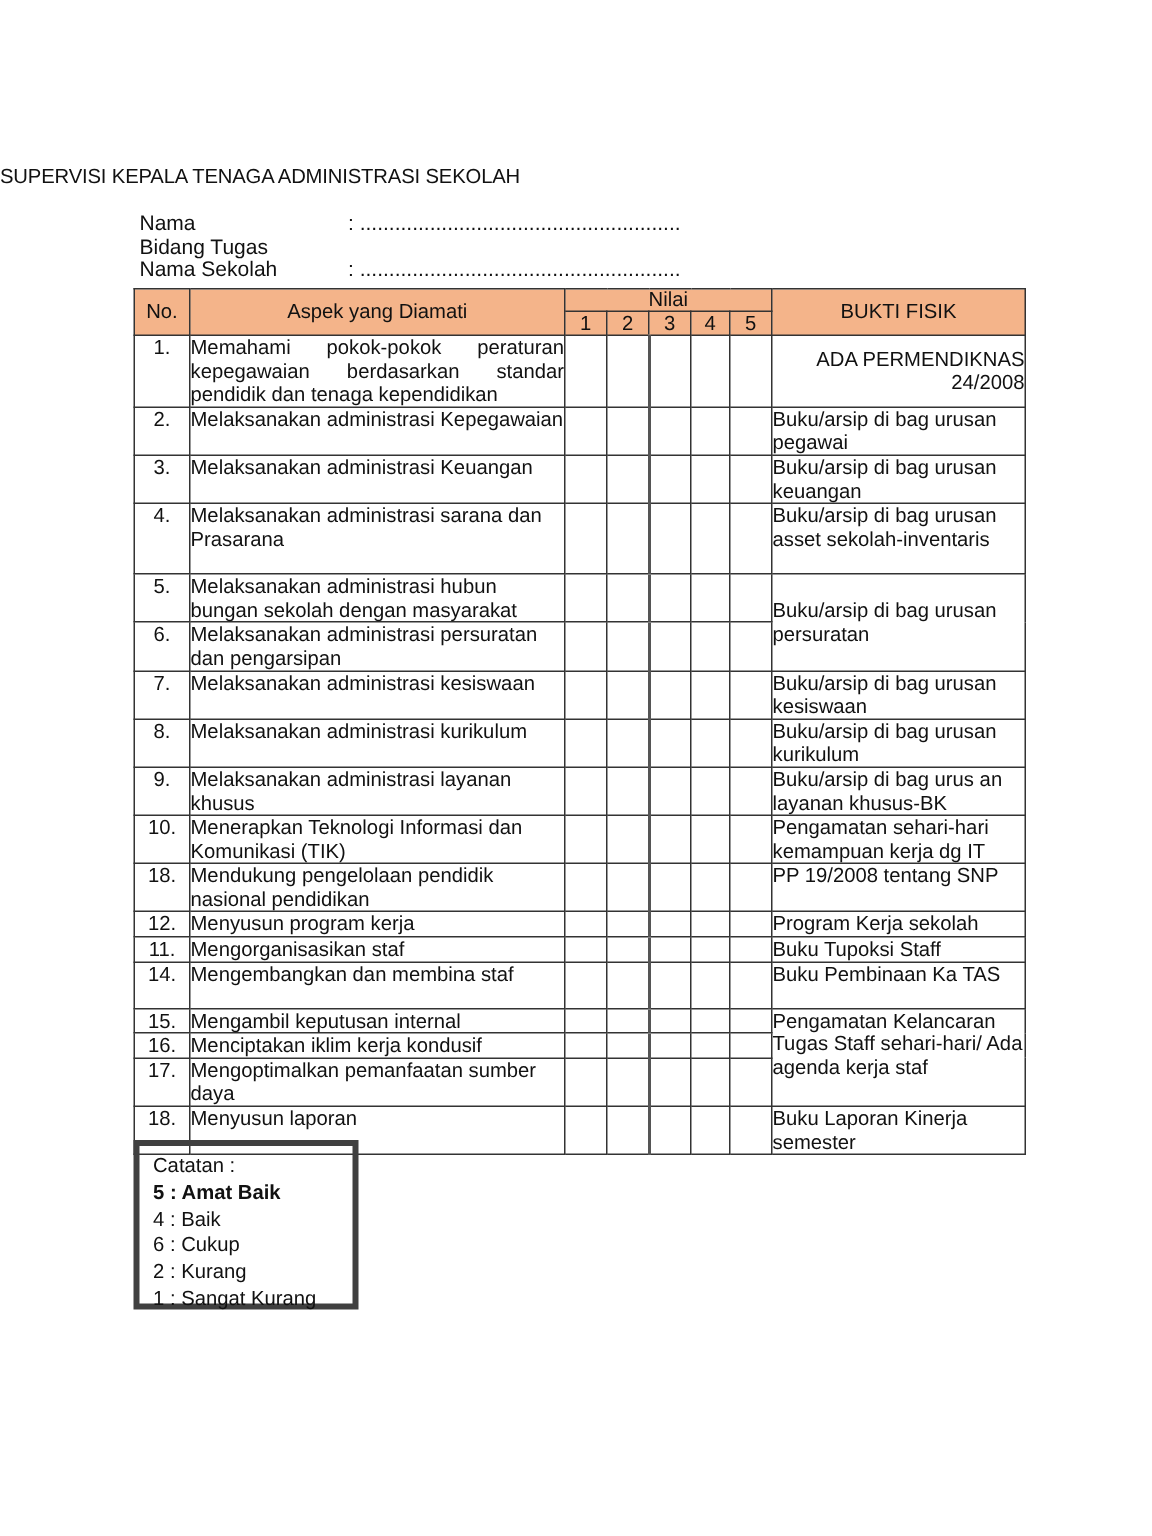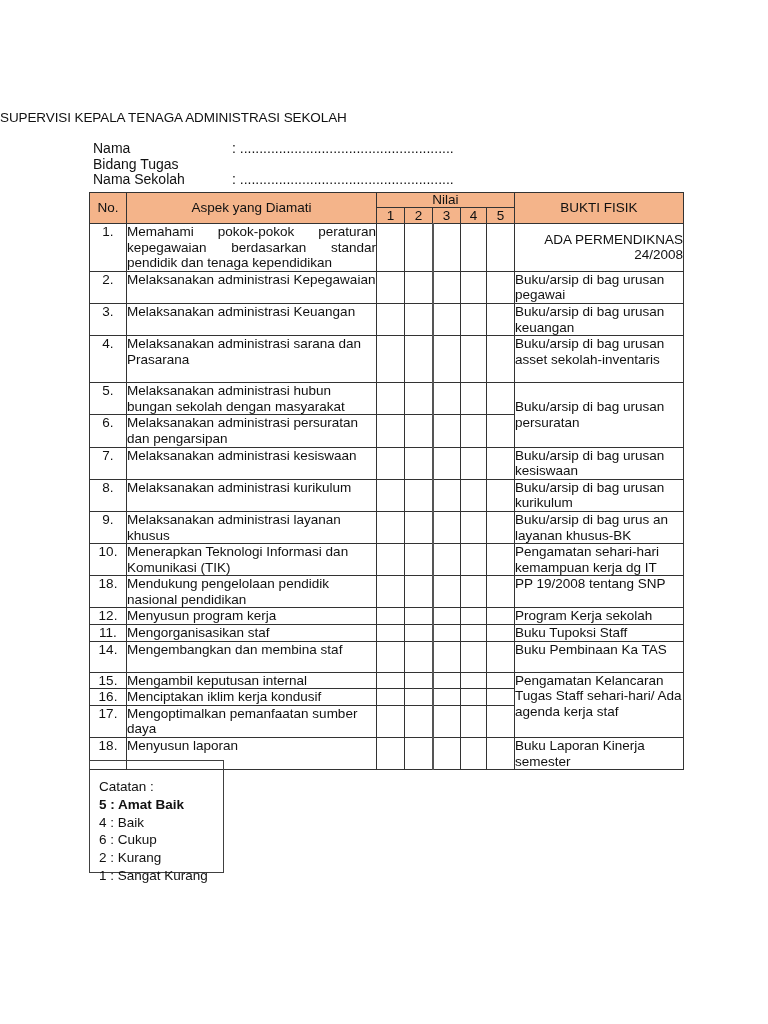--- a/index.html
+++ b/index.html
@@ -26,22 +26,22 @@
   th.score-h { height: 15px; line-height: 15px; }
   td.no { text-align: center; padding-right: 4px; }
   td.aspek { padding-left: 9px; padding-right: 6px; }
   td.aspek.justify { text-align: justify; text-align-last: left; }
   td.bukti { padding-left: 6px; padding-right: 2px; }
   td.bukti.center { text-align: right; vertical-align: middle; }
   td.bukti.mid { vertical-align: middle; }
   td.score { }
   td.score.c3 { border-left: 2px solid #555; }
   .notes {
-    position: absolute; left: 89px; top: 760px; width: 135px; height: 113px;
-    border: 1px solid #404040; box-sizing: border-box; padding: 17px 0 0 9px;
+    position: absolute; left: 89px; top: 760px; width: 150px; height: 113px;
+    border: 4px solid #404040; box-sizing: border-box; padding: 4px 0 0 9px;
     font-size: 13.5px; line-height: 17.8px;
   }
   .notes .bold { font-weight: bold; }
 </style>
 </head>
 <body>
 
 <div class="title">SUPERVISI KEPALA TENAGA ADMINISTRASI SEKOLAH</div>
 
 <div class="info">

